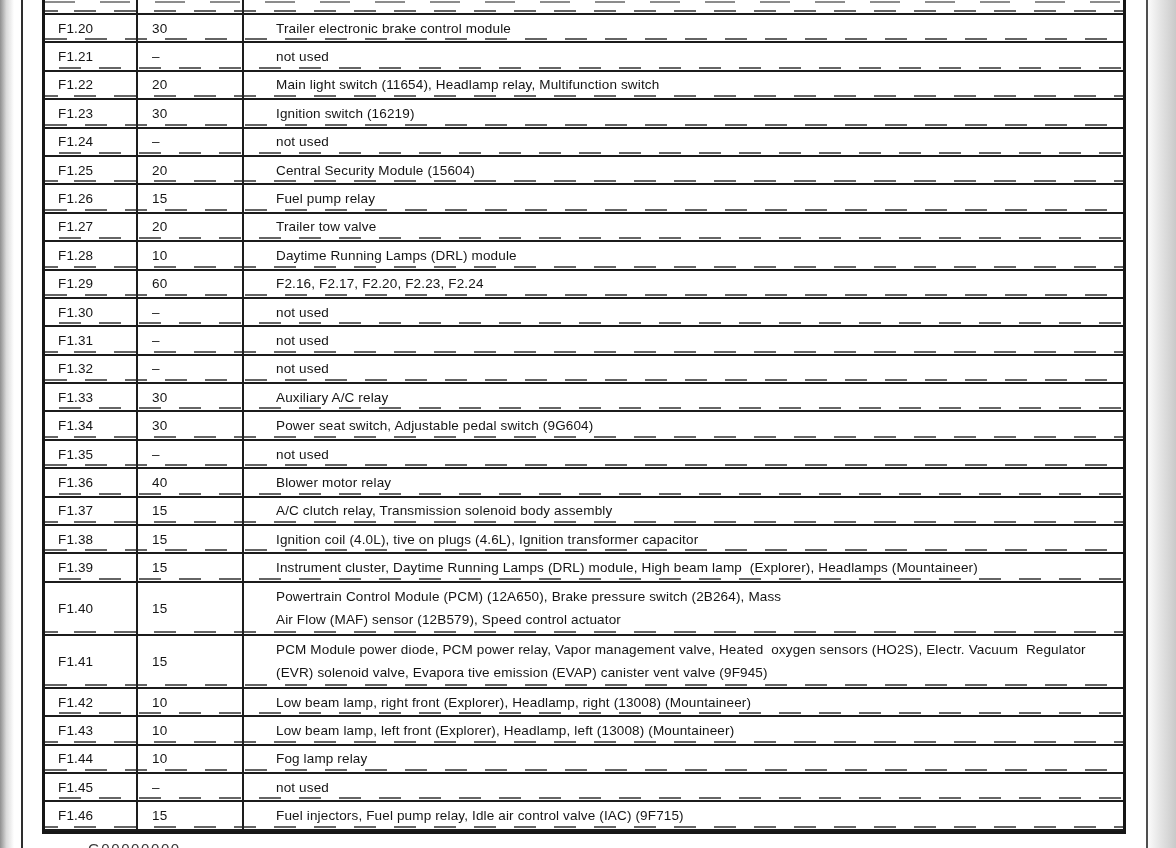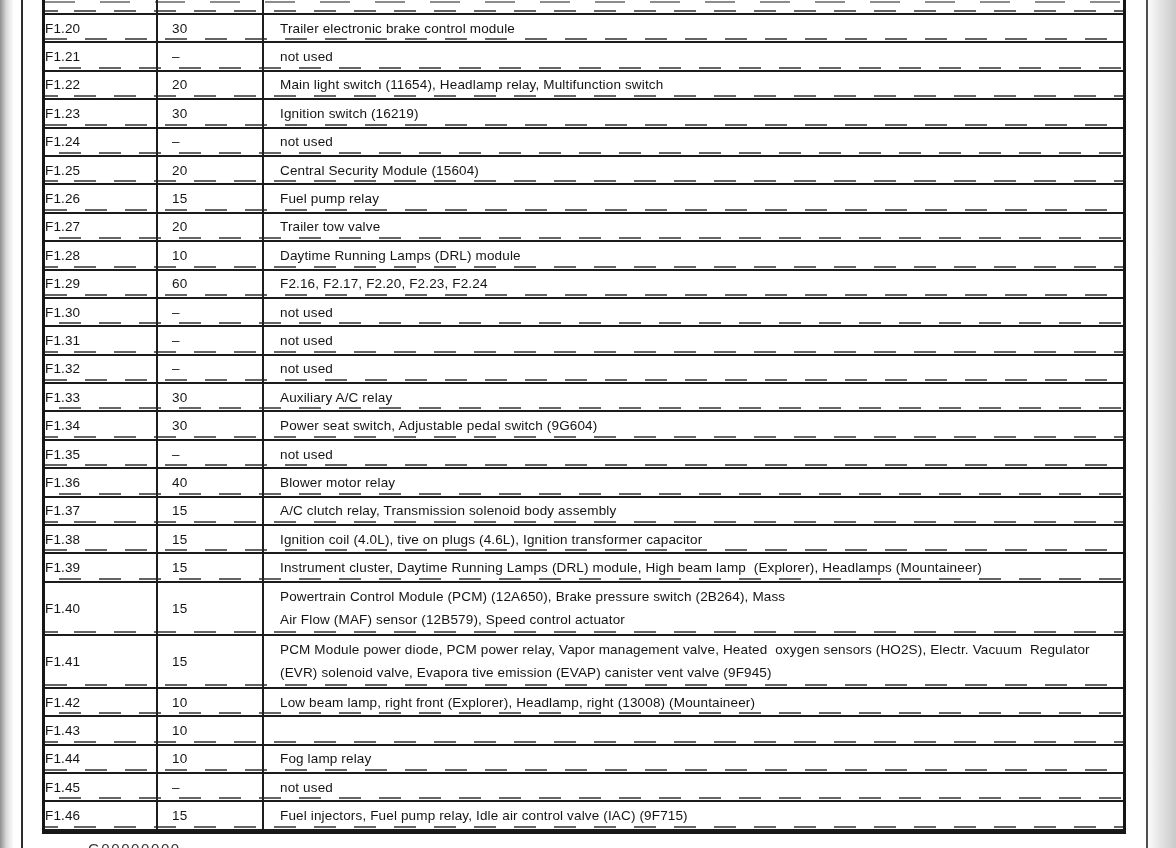--- a/index.html
+++ b/index.html
@@ -46,23 +46,23 @@
     pointer-events:none;
   }
   .row:nth-child(3n)::after{background-position:14px 0;}
   .row:nth-child(3n+1)::after{background-position:29px 0;}
   .row.partial::before{
     content:"";position:absolute;left:0;right:0;top:1px;height:2px;
     background:repeating-linear-gradient(90deg,
       rgba(45,45,45,.55) 0 30px, rgba(45,45,45,0) 30px 55px);
   }
   .c{box-sizing:border-box;height:100%;display:flex;align-items:center;}
-  .c1{width:113px;border-right:2px solid #1d1d1d;}
+  .c1{width:93px;border-right:2px solid #1d1d1d;padding-left:13px;}
   .c2{width:106px;border-right:2px solid #1d1d1d;padding-left:14px;}
-  .c3{flex:1;padding-left:16px;padding-right:8px;white-space:pre-wrap;}
+  .c3{flex:1;padding-left:32px;padding-right:8px;white-space:pre-wrap;}
   
   .caption{
     position:absolute;left:88px;top:840px;
     font-size:15px;letter-spacing:1.6px;color:#3a3a3a;
   }
 </style>
 </head>
 <body>
 
 <div class="edge-left"></div>
@@ -211,20 +211,21 @@
 
   <div class="row">
     <div class="c c1">F1.42</div>
     <div class="c c2">10</div>
     <div class="c c3">Low beam lamp, right front (Explorer), Headlamp, right (13008) (Mountaineer)</div>
   </div>
 
   <div class="row">
     <div class="c c1">F1.43</div>
     <div class="c c2">10</div>
+    <div class="c c3">Low beam lamp, left front (Explorer), Headlamp, left (13008) (Mountaineer)</div>
   </div>
 
   <div class="row">
     <div class="c c1">F1.44</div>
     <div class="c c2">10</div>
     <div class="c c3">Fog lamp relay</div>
   </div>
 
   <div class="row">
     <div class="c c1">F1.45</div>

